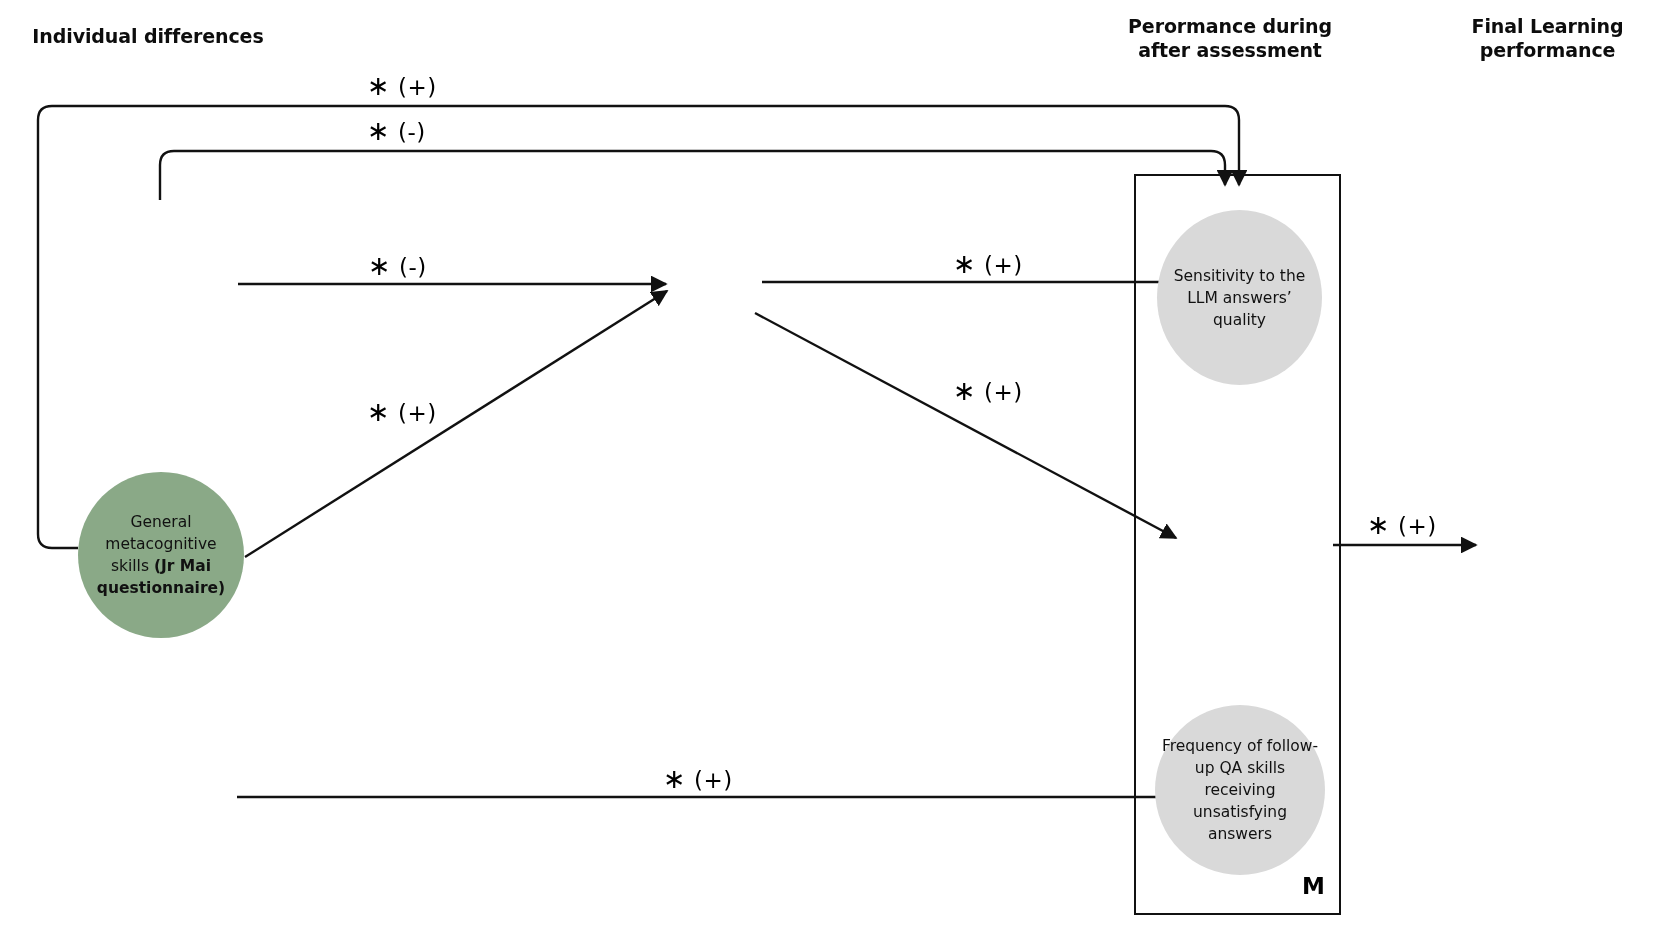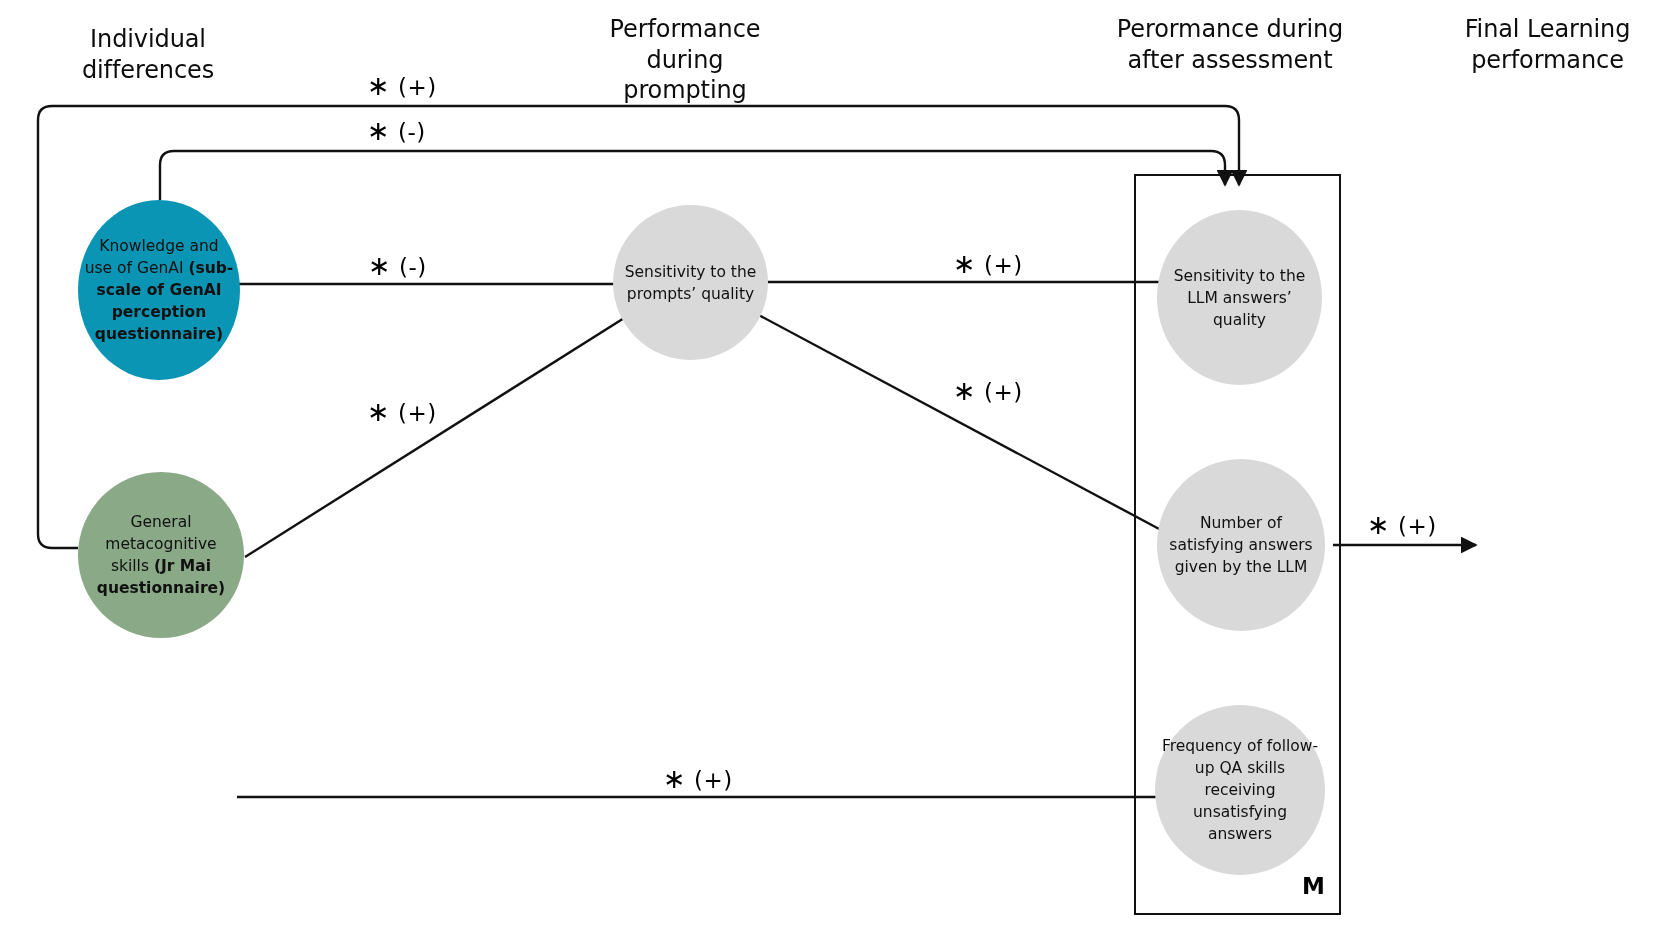--- a/index.html
+++ b/index.html
@@ -27,22 +27,22 @@
     top: 0;
     width: 1661px;
     height: 934px;
     pointer-events: none;
   }
 
   
   .col-header {
     position: absolute;
     text-align: center;
-    font-weight: normal;
-    font-size: 24px;
+    font-weight: bold;
+    font-size: 19px;
     line-height: 1.28;
     color: #0d0d0d;
     letter-spacing: -0.1px;
   }
 
   
   .node {
     position: absolute;
     border-radius: 50%;
     display: flex;
@@ -130,56 +130,43 @@
       <path d="M 755 313 L 1176 538" marker-end="url(#arrow)"></path>
 
       <path d="M 1333 545 L 1476 545" marker-end="url(#arrow)"></path>
 
       <path d="M 237 797 L 1180 797" marker-end="url(#arrow)"></path>
     </g>
   </svg>
 
   <div class="col-header" style="left:28px; top:24px; width:240px;">Individual differences</div>
 
-  <div class="col-header" style="left:570px; top:14px; width:230px; white-space:pre-line;">Performance during
-prompting</div>
 
   <div class="col-header" style="left:1115px; top:14px; width:230px; white-space:pre-line;">Perormance during
 after assessment</div>
 
   <div class="col-header" style="left:1440px; top:14px; width:215px; white-space:pre-line;">Final Learning
 performance</div>
 
   <div class="mod-box" style="left:1134px; top:174px; width:207px; height:741px;"></div>
   <div class="mod-label" style="left:1302px; top:873px;">M</div>
 
-  <div class="node node-teal" style="left:78px; top:200px; width:162px; height:180px;">
-    <div class="node-text">
-      <span>Knowledge and use of GenAI </span><span class="bold">(sub-scale of GenAI perception questionnaire)</span>
-    </div>
-  </div>
 
   <div class="node node-green" style="left:78px; top:472px; width:166px; height:166px;">
     <div class="node-text">
       <span>General metacognitive skills </span><span class="bold">(Jr Mai questionnaire)</span>
     </div>
   </div>
 
 
-  <div class="node node-gray" style="left:613px; top:205px; width:155px; height:155px;">
-    <div class="node-text">Sensitivity to the prompts’ quality</div>
-  </div>
 
   <div class="node node-gray" style="left:1157px; top:210px; width:165px; height:175px;">
     <div class="node-text">Sensitivity to the LLM answers’ quality</div>
   </div>
 
-  <div class="node node-gray" style="left:1157px; top:459px; width:168px; height:172px;">
-    <div class="node-text">Number of satisfying answers given by the LLM</div>
-  </div>
 
   <div class="node node-gray" style="left:1155px; top:705px; width:170px; height:170px;">
     <div class="node-text">Frequency of follow-up QA skills receiving unsatisfying answers</div>
   </div>
 
 
   <div class="edge-label" style="left:367px; top:72px;">
     <span class="star">∗</span>
     <span>(+)</span>
   </div>

